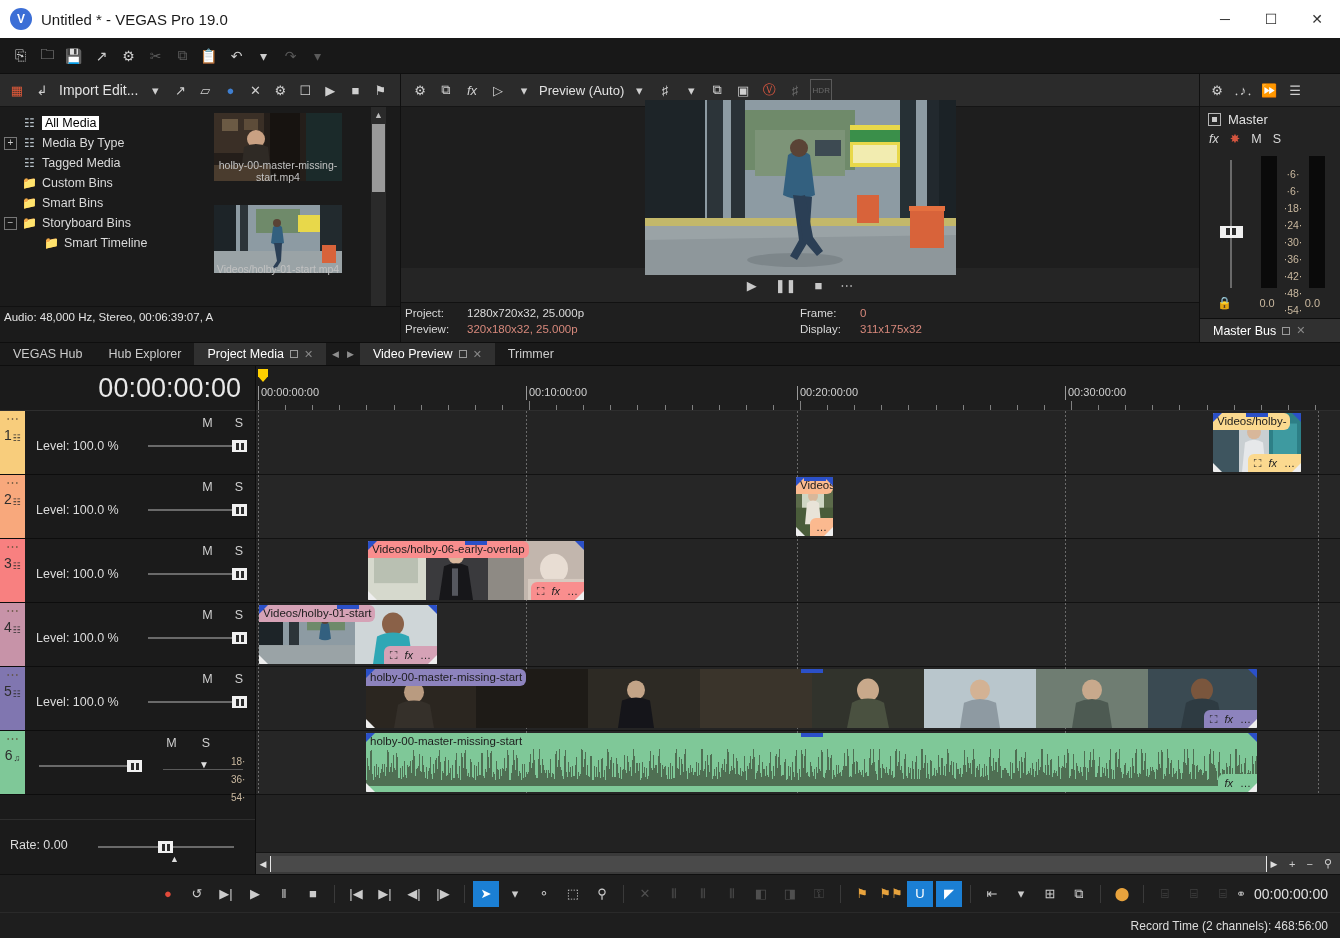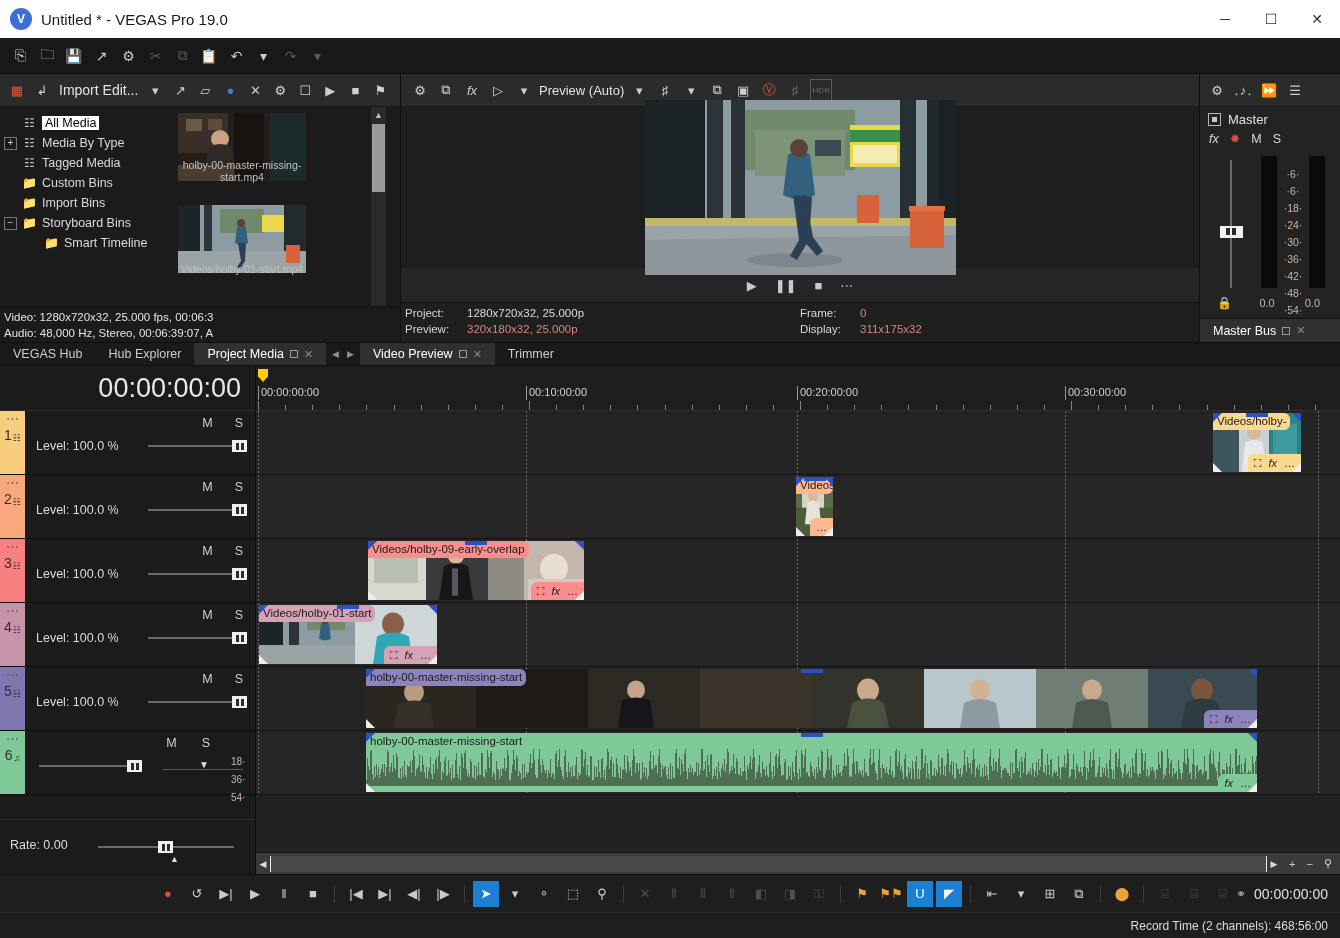--- a/index.html
+++ b/index.html
@@ -52,21 +52,21 @@
     display:flex; align-items:center; justify-content:center; margin-right: 4px; line-height:1; }
   .tree-exp.blank { border:none; }
   .tree-ico { width: 17px; margin-right: 4px; text-align:center; font-size:12px; }
   .tree-lbl { color:#dadada; }
   .tree-row.sel .tree-lbl { background:#fff; color:#000; padding: 0 3px; }
   .mp-thumbs { flex: 1; position: relative; background:#1b1b1b; overflow:hidden; padding: 6px 0 0 6px;}
   .thumb { width: 128px; background: #fff; margin-bottom: 2px; position:relative; }
   .thumb .img { height: 68px; background-size: cover; background-position: center; }
   .thumb .cap { font-size: 10.5px; color: #c2c2c2; text-align:center; line-height: 12px;
     position:absolute; bottom:-2px; left:0; right:0; padding:0 2px; }
-  .thumb-wrap { height: 92px; position:relative; overflow:hidden;}
+  .thumb-wrap { height: 92px; position:relative; overflow:hidden;margin-left:36px;}
   .mp-scroll { width: 15px; background:#2a2a2a; position:absolute; right:14px; top:0; bottom:0;
     display:flex; flex-direction:column; align-items:center; }
   .sc-arrow { height: 15px; width:15px; display:flex;align-items:center;justify-content:center;
      color:#bbb; font-size:9px; }
   .sc-thumb { width: 13px; background:#9a9a9a; height: 68px; margin-top:2px;}
   .mp-info { height: 36px; background: #1b1b1b; border-top:1px solid #111; padding: 2px 4px;
     font-size: 11.5px; color:#e3e3e3; overflow:hidden; }
   .mp-info div { line-height: 16px; white-space:nowrap; }
 
   
@@ -285,21 +285,21 @@
               <span class="tree-lbl">Tagged Media</span>
             </div>
             <div class="tree-row" style="padding-left: 4px;">
               <span class="tree-exp blank"></span>
               <span class="tree-ico" style="color: rgb(232, 185, 73);">📁</span>
               <span class="tree-lbl">Custom Bins</span>
             </div>
             <div class="tree-row" style="padding-left: 4px;">
               <span class="tree-exp blank"></span>
               <span class="tree-ico" style="color: rgb(232, 185, 73);">📁</span>
-              <span class="tree-lbl">Import Bins</span>
+              <span class="tree-lbl">Smart Bins</span>
             </div>
             <div class="tree-row" style="padding-left: 4px;">
               <span class="tree-exp">−</span>
               <span class="tree-ico" style="color: rgb(232, 185, 73);">📁</span>
               <span class="tree-lbl">Storyboard Bins</span>
             </div>
             <div class="tree-row" style="padding-left: 26px;">
               <span class="tree-exp blank"></span>
               <span class="tree-ico" style="color: rgb(232, 185, 73);">📁</span>
               <span class="tree-lbl">Smart Timeline</span>
@@ -340,21 +340,20 @@
                     <circle cx="63" cy="18" r="4" fill="#5a4336"></circle>
                     <path d="M60 38 l3 18 l-4 6 l3 2 l5 -8 l1 -18 Z" fill="#2b3f55"></path>
                     <rect x="108" y="40" width="14" height="18" fill="#d8633a"></rect>
                   </svg></div>
                 <div class="cap">Videos/holby-01-start.mp4</div>
               </div>
             </div>
           </div>
       </div>
       <div class="mp-info">
-        <div>Video: 1280x720x32, 25.000 fps, 00:06:3</div>
         <div>Audio: 48,000 Hz, Stereo, 00:06:39:07, A</div>
       </div>
     </div>
 
     <div class="previewpanel">
       <div class="pv-toolbar">
         <div class="pv-icon">⚙</div>
         <div class="pv-icon">⧉</div>
         <div class="pv-icon" style="font-style:italic">fx</div>
         <div class="pv-icon">▷</div>
@@ -778,21 +777,21 @@
                   <rect x="58" y="0" width="62" height="56" fill="#3a3a3d"></rect>
                   <circle cx="88" cy="14" r="8" fill="#d9b79c"></circle>
                   <path d="M76 24 q12 -6 24 0 l5 32 l-34 0 Z" fill="#17171a"></path>
                   <rect x="84" y="26" width="6" height="26" fill="#55575e"></rect>
                   <rect x="120" y="0" width="36" height="56" fill="#8e8a84"></rect>
                   <rect x="156" y="0" width="60" height="56" fill="#c2b6ad"></rect>
                   <circle cx="186" cy="26" r="14" fill="#e8ddd3"></circle>
                   <rect x="160" y="36" width="56" height="20" fill="#d6cac0"></rect>
                 </svg>
               </div>
-              <div class="clabel" style="background: rgb(249, 142, 142);">Videos/holby-09-early-overlap</div>
+              <div class="clabel" style="background: rgb(249, 142, 142);">Videos/holby-06-early-overlap</div>
               <div class="cbtns" style="background: rgb(249, 142, 142);">
                 <span>⛶</span>
                 <span style="font-style:italic">fx</span>
                 <span>…</span>
               </div>
               <div class="corner tl"></div>
               <div class="corner tr"></div>
               <div class="corner bl"></div>
               <div class="corner br"></div>
               <div class="cnotch"></div>

